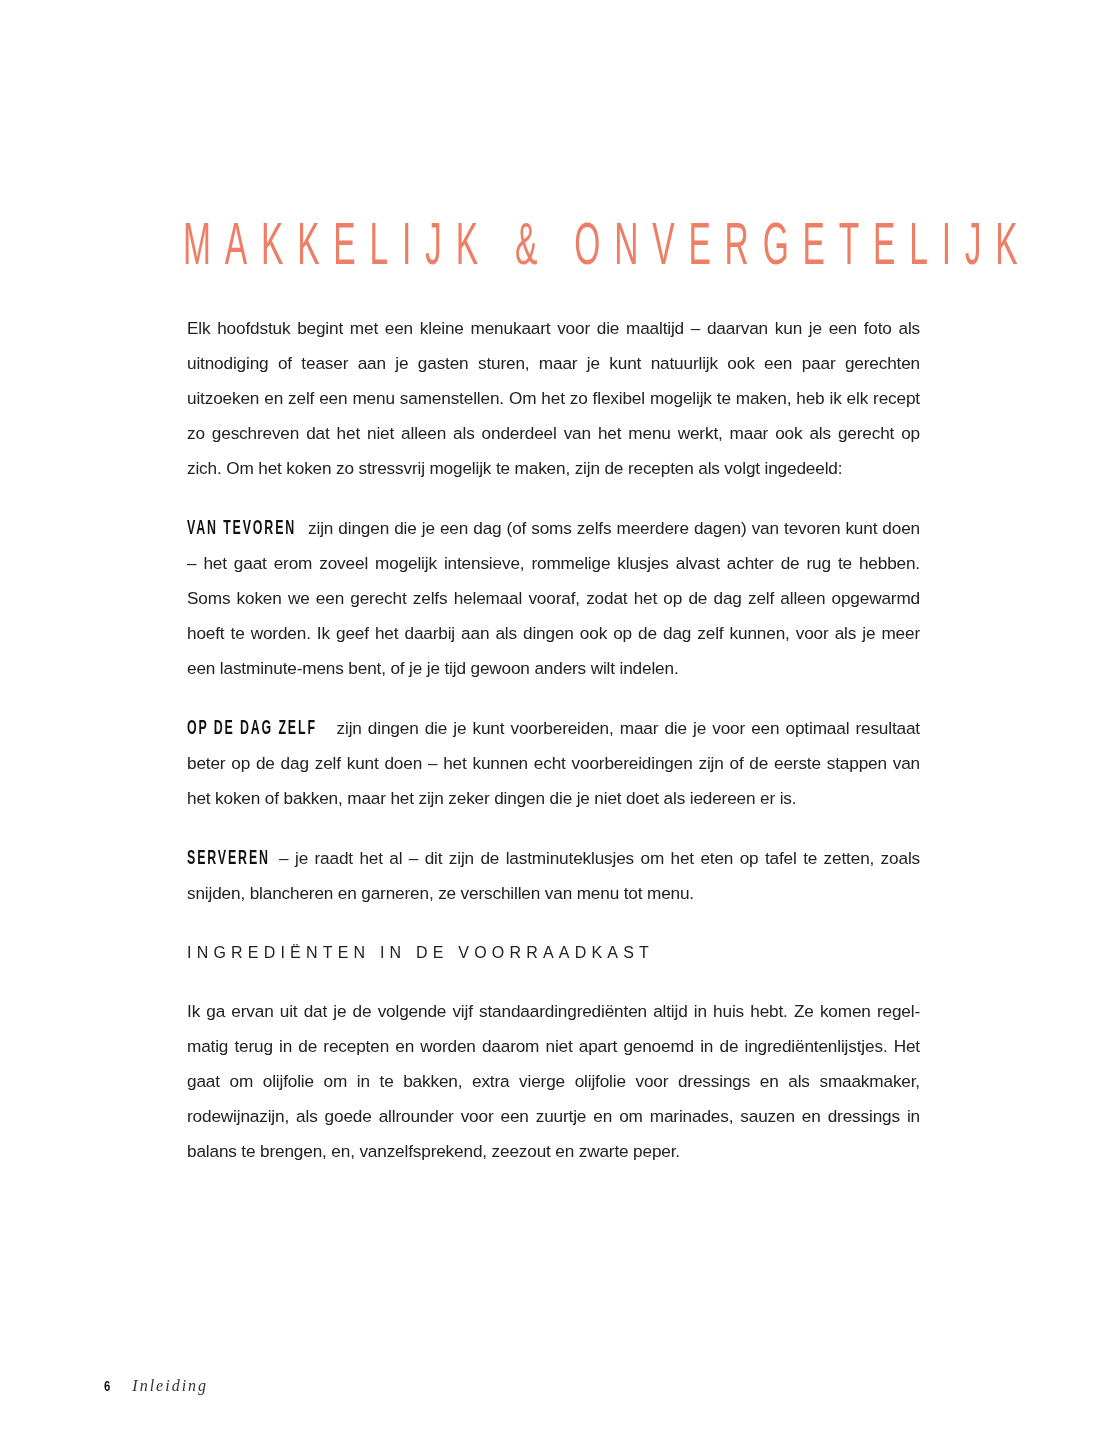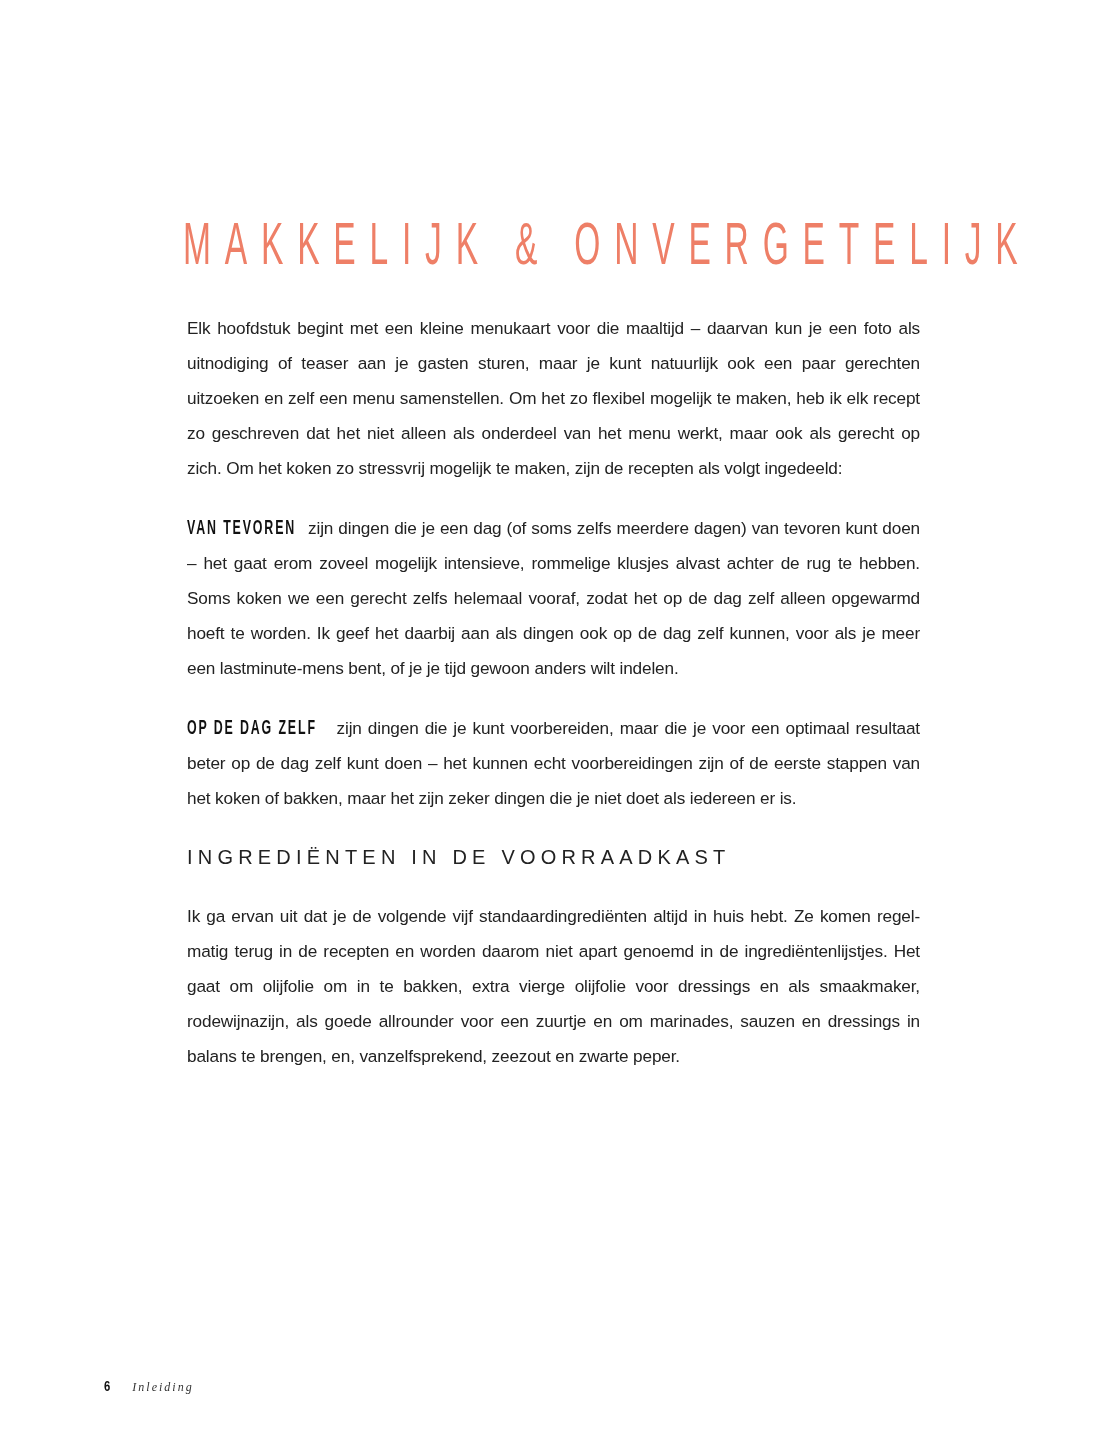--- a/index.html
+++ b/index.html
@@ -56,21 +56,21 @@
       transform-origin: left center;
       margin-right: -42px;
       color: #111;
       vertical-align: baseline;
     }
     .term.t-van { margin-right: -60px; }
     .term.t-op { margin-right: -66px; }
     .term.t-serv { margin-right: -48px; }
     .section-heading {
       margin: 0 0 24px 0;
-      font-size: 20px;
+      font-size: 16px;
       line-height: 35px;
       font-weight: normal;
       letter-spacing: 5.2px;
       color: #222;
     }
     .footer {
       position: absolute;
       left: 104px;
       top: 1377px;
       display: flex;
@@ -82,37 +82,38 @@
       font-size: 15px;
       color: #111;
       transform: scaleX(0.75);
       transform-origin: left center;
       display: inline-block;
     }
     .chapter-name {
       margin-left: 20px;
       font-family: "Liberation Serif", serif;
       font-style: italic;
-      font-size: 12px;
+      font-size: 16px;
       letter-spacing: 2px;
       color: #333;
     }
   </style>
 </head>
 <body>
 
 <h1 class="page-title">MAKKELIJK &amp; ONVERGETELIJK</h1>
 
 <div class="content">
   <p class="para">Elk hoofdstuk begint met een kleine menukaart voor die maaltijd – daarvan kun je een foto als uitnodiging of teaser aan je gasten sturen, maar je kunt natuurlijk ook een paar gerechten uitzoeken en zelf een menu samenstellen. Om het zo flexibel mogelijk te maken, heb ik elk recept zo geschreven dat het niet alleen als onderdeel van het menu werkt, maar ook als gerecht op zich. Om het koken zo stressvrij mogelijk te maken, zijn de recepten als volgt ingedeeld:</p>
 
   <p class="para"><span class="term t-van">VAN TEVOREN</span><span> zijn dingen die je een dag (of soms zelfs meerdere dagen) van tevoren kunt doen – het gaat erom zoveel mogelijk intensieve, rommelige klusjes alvast achter de rug te hebben. Soms koken we een gerecht zelfs helemaal vooraf, zodat het op de dag zelf alleen opgewarmd hoeft te worden. Ik geef het daarbij aan als dingen ook op de dag zelf kunnen, voor als je meer een lastminute-mens bent, of je je tijd gewoon anders wilt indelen.</span></p>
 
   <p class="para"><span class="term t-op">OP DE DAG ZELF</span><span> zijn dingen die je kunt voorbereiden, maar die je voor een optimaal resultaat beter op de dag zelf kunt doen – het kunnen echt voorbereidingen zijn of de eerste stappen van het koken of bakken, maar het zijn zeker dingen die je niet doet als iedereen er is.</span></p>
 
+  <p class="para"><span class="term t-serv">SERVEREN</span><span> – je raadt het al – dit zijn de lastminuteklusjes om het eten op tafel te zetten, zoals snijden, blancheren en garneren, ze verschillen van menu tot menu.</span></p>
 
 
   <h2 class="section-heading">INGREDIËNTEN IN DE VOORRAADKAST</h2>
 
   <p class="para">Ik ga ervan uit dat je de volgende vijf standaardingrediënten altijd in huis hebt. Ze komen regel-matig terug in de recepten en worden daarom niet apart genoemd in de ingrediëntenlijstjes. Het gaat om olijfolie om in te bakken, extra vierge olijfolie voor dressings en als smaakmaker, rodewijnazijn, als goede allrounder voor een zuurtje en om marinades, sauzen en dressings in balans te brengen, en, vanzelfsprekend, zeezout en zwarte peper.</p>
 </div>
 
 <div class="footer">
   <span class="page-number">6</span>
   <span class="chapter-name">Inleiding</span>

